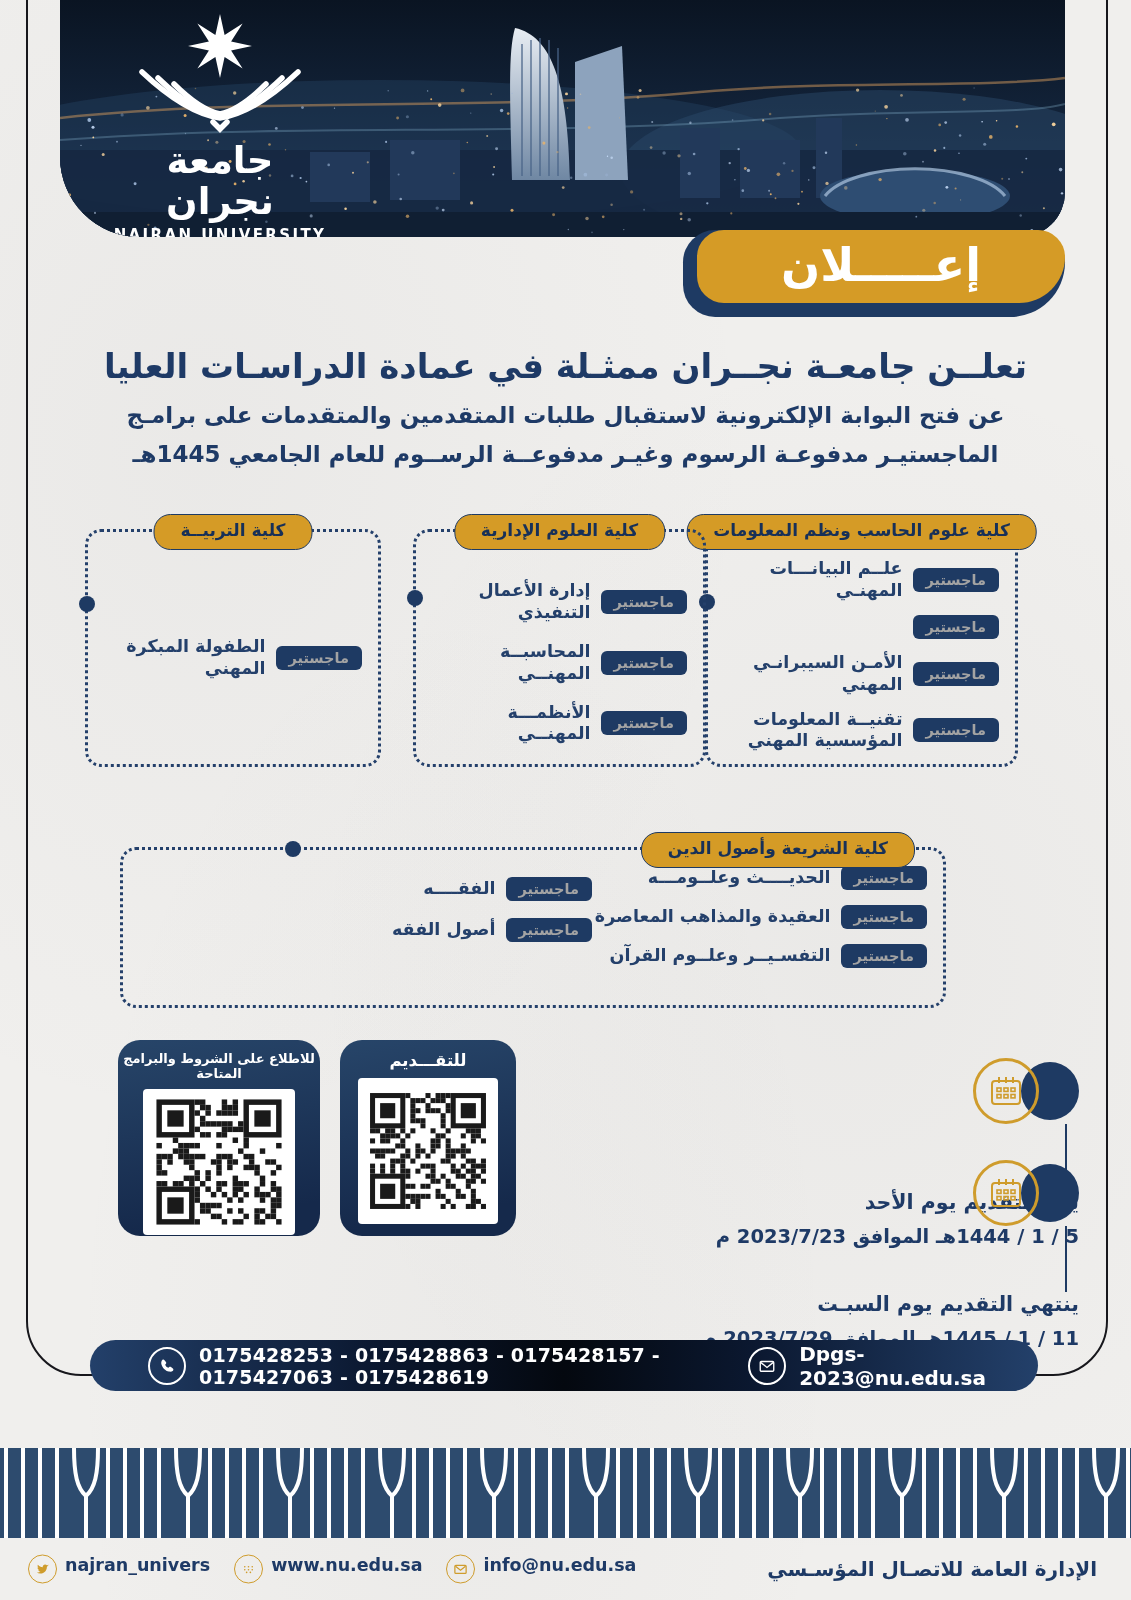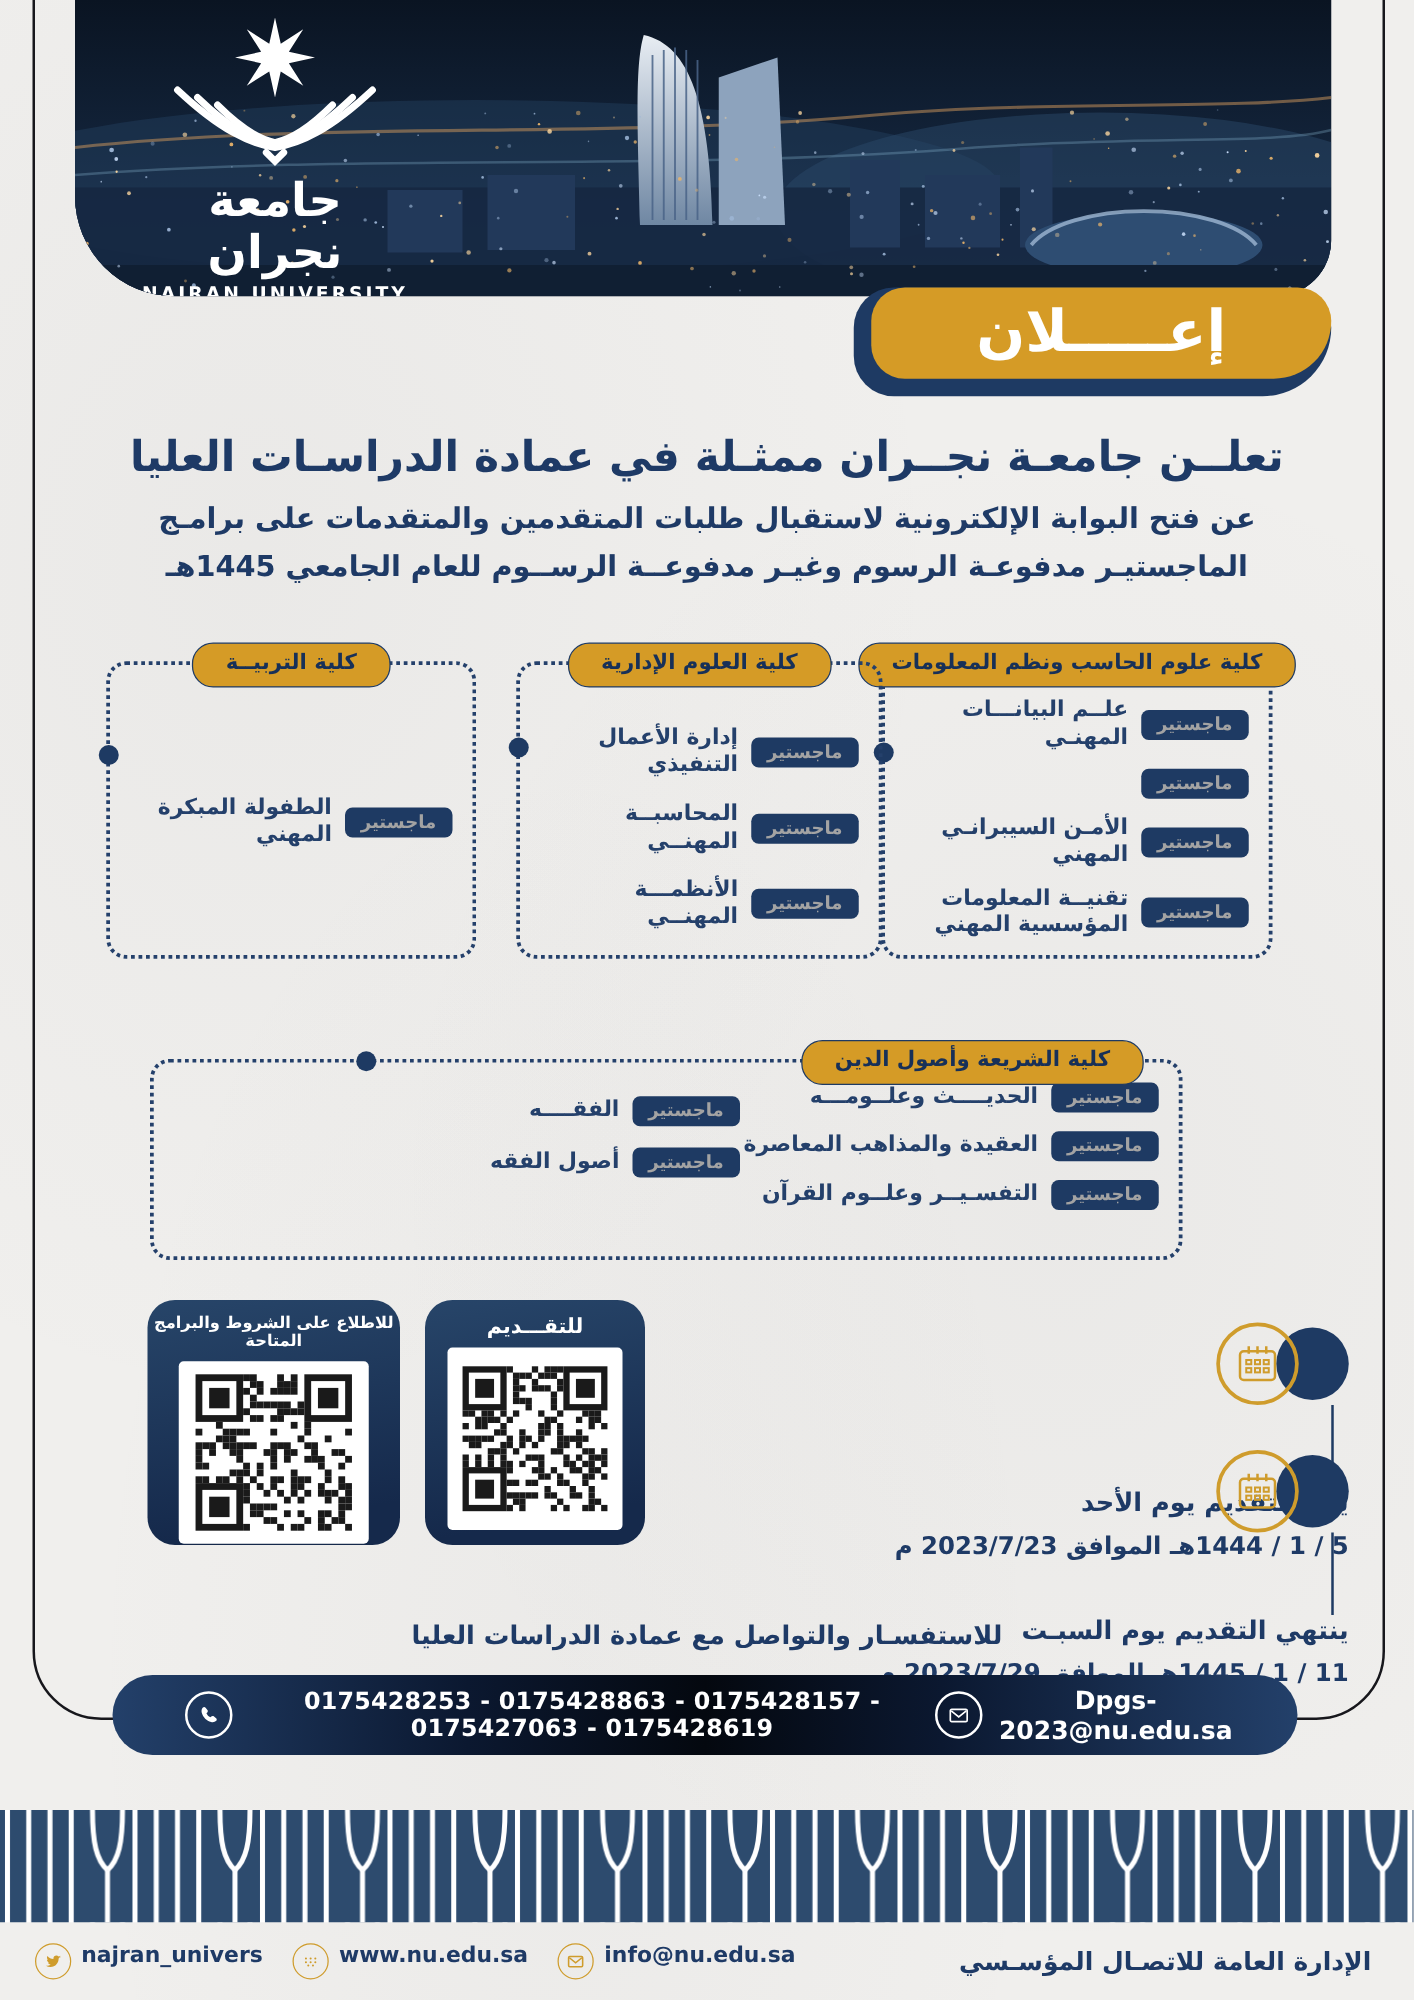--- a/index.html
+++ b/index.html
@@ -77,24 +77,24 @@
   .navy-circle{position:absolute;right:0;top:4px;width:58px;height:58px;border-radius:50%;background:#1e3a63;}
   .gold-circle{position:absolute;right:40px;top:0;width:60px;height:60px;border-radius:50%;
     border:3.5px solid #cf9c2c;display:flex;align-items:center;justify-content:center;}
   .vdiv{width:2.5px;height:66px;background:#1e3a63;margin:0 12px 0 14px;flex:0 0 auto;}
   .date-texts{display:flex;flex-direction:column;align-items:flex-start;gap:11px;color:#1e3a66;direction:rtl;}
   .date-title{font-size:20.5px;font-weight:bold;}
   .date-val{font-size:19.5px;font-weight:bold;}
   
   .contact-heading{position:absolute;left:0;top:1296px;width:100%;text-align:center;
     color:#1e3a66;font-size:20.5px;font-weight:bold;z-index:2;}
-  .pill{position:absolute;left:90px;top:1340px;width:948px;height:64px;border-radius:32px;
+  .pill{position:absolute;left:90px;top:1340px;width:948px;height:51px;border-radius:32px;
     background:linear-gradient(90deg,#23406a 0%,#0b1830 30%,#04080f 50%,#0b1830 70%,#23406a 100%);
     display:flex;align-items:center;justify-content:space-between;padding:0 52px 0 58px;
-    box-sizing:border-box;z-index:4;color:#fff;direction:ltr;text-align:center;}
+    box-sizing:border-box;z-index:4;color:#fff;direction:ltr;}
   .pill-group{display:flex;align-items:center;gap:13px;}
   .ring-icon{width:34px;height:34px;border-radius:50%;border:2px solid #fff;
     display:flex;align-items:center;justify-content:center;flex:0 0 auto;}
   .phones{font-size:19px;font-weight:bold;letter-spacing:.2px;direction:ltr;}
   .pill-email{font-size:20px;font-weight:bold;}
   
   .band{position:absolute;left:0;top:1448px;width:1131px;height:90px;z-index:2;}
   .footer{position:absolute;left:0;top:1538px;width:1131px;height:62px;z-index:2;}
   .footer-left{position:absolute;left:28px;top:50%;transform:translateY(-50%);
     display:flex;align-items:center;gap:24px;direction:ltr;}
@@ -833,21 +833,20 @@
         </svg>
       </span>
     </div>
     <span class="vdiv"></span>
     <div class="date-texts">
       <span class="date-title">ينتهي التقديم يوم السبـت</span>
       <span class="date-val">11 / 1 / 1445هـ الموافق 2023/7/29 م</span>
     </div>
   </div>
 
-  <div class="contact-heading rtl">للاستفسـار والتواصل مع عمادة الدراسات العليا</div>
   <div class="pill">
     <div class="pill-group">
       <span class="ring-icon">
         <svg width="20" height="20" viewBox="0 0 30 28" fill="#fff">
           <path d="M8 5 C6.5 6.5 6 9 6.6 11.2 C8 16.5 12.5 21 17.8 22.4 C20 23 22.5 22.5 24 21 C24.9 20.1 24.8 18.6 23.8 17.8 L21 15.6 C20.1 14.9 18.8 15 18 15.8 L17 16.8 C14.5 15.6 13.4 14.5 12.2 12 L13.2 11 C14 10.2 14.1 8.9 13.4 8 L11.2 5.2 C10.4 4.2 8.9 4.1 8 5 Z"></path>
         </svg>
       </span>
       <span class="phones">0175428253 - 0175428863 - 0175428157 - 0175427063 - 0175428619</span>
     </div>
     <div class="pill-group">

